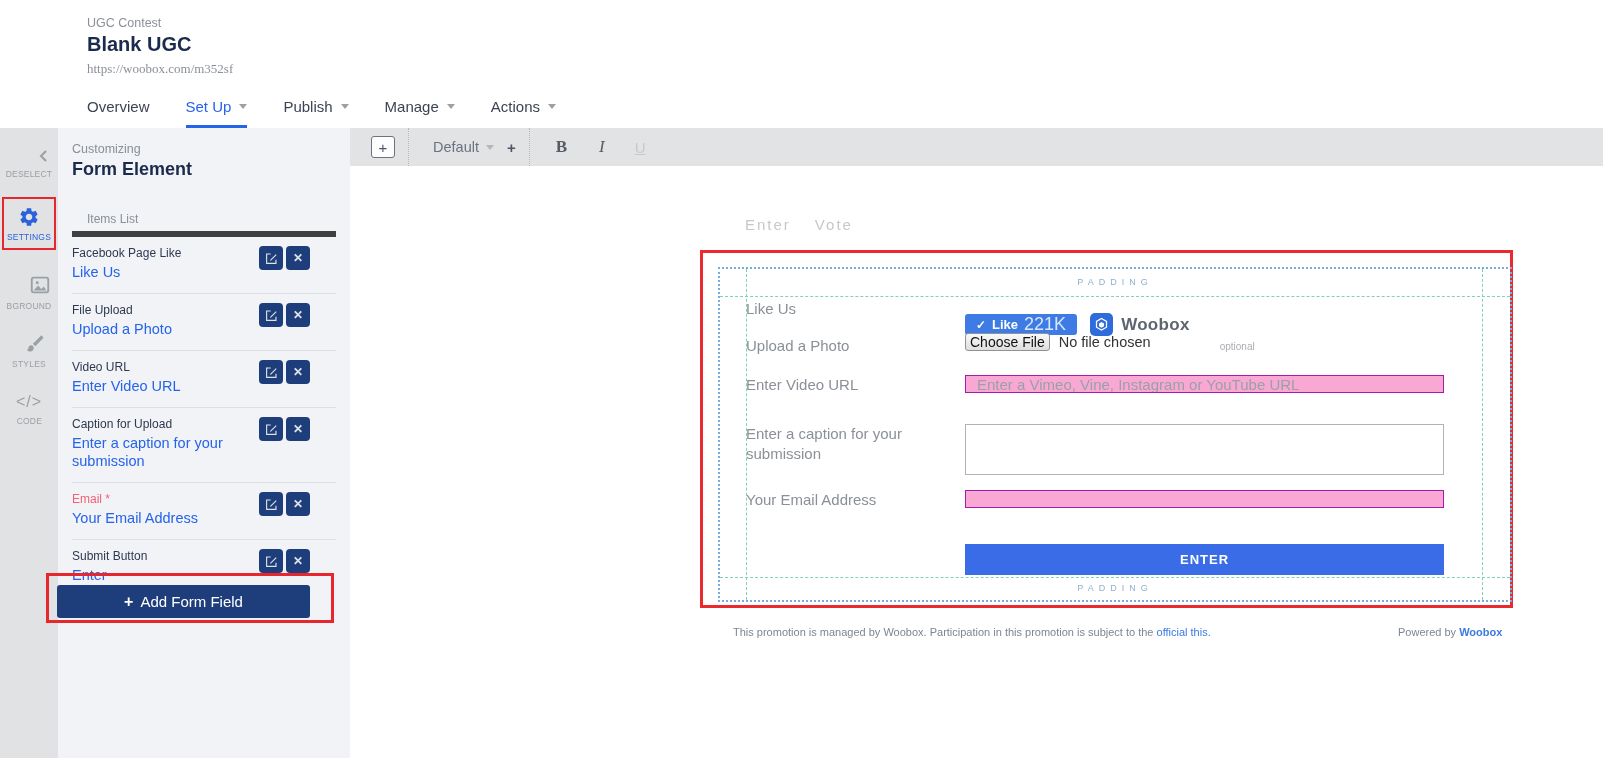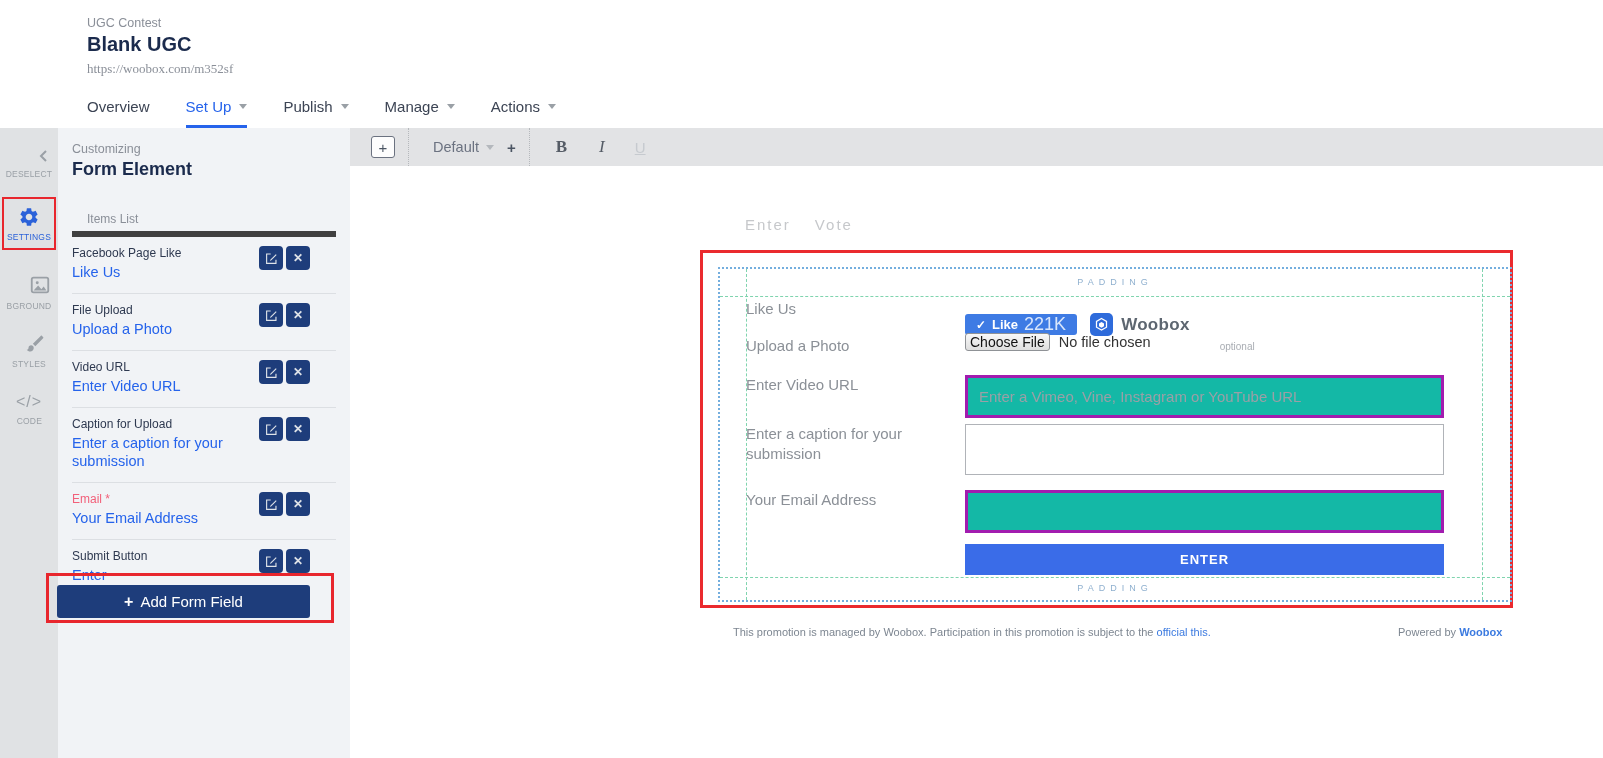--- a/index.html
+++ b/index.html
@@ -79,21 +79,21 @@
   .fb-like-word { font-weight:700; }
   .fb-count { font-size:18px; color:#d9e6fb; }
   .wb-logo { margin-left:13px; width:23px; height:23px; background:#2e6bdb; border-radius:5px; display:flex; align-items:center; justify-content:center; }
   .wb-name { margin-left:8px; font-size:17px; font-weight:700; color:#5d6670; letter-spacing:0.3px; }
   .optional { margin-left:30px; font-size:10px; color:#a9adb3;margin-top:44px; }
 
   .upload-controls { position:absolute; left:247px; top:66px; display:flex; align-items:center; gap:9px; }
   .choose-file { height:18px; padding:0 4px; background:linear-gradient(#f9f9f9,#dedede); border:1px solid #8f9296; border-radius:3px; font-size:14px; color:#111; cursor:pointer; font-family:"Liberation Sans",sans-serif; }
   .no-file { font-size:14.5px; color:#333; }
 
-  .txt-input { position:absolute; left:247px; width:479px; height:43px; border:3px solid #a21caf; padding:0 11px; font-size:15px; color:#333; background:#14b8a6; font-family:"Liberation Sans",sans-serif; }
+  .txt-input { position:absolute; left:247px; width:479px; height:18px; border:1px solid #a21caf; padding:0 11px; font-size:15px; color:#333; background:#f9a8d4; font-family:"Liberation Sans",sans-serif; }
   .txt-input::placeholder { color:#9aa0a6; }
   .video-input { top:108px; }
   .email-input { top:223px; }
   .caption-textarea { position:absolute; left:247px; top:157px; width:479px; height:51px; border:1px solid #b0b3b8; resize:none; background:#fff; }
   .enter-btn { position:absolute; left:247px; top:277px; width:479px; height:31px; background:#3a6ce8; border:none; color:#fff; font-size:13px; font-weight:700; letter-spacing:1px; cursor:pointer; font-family:"Liberation Sans",sans-serif; }
 
   .footer-disclaimer { position:absolute; left:733px; top:626px; font-size:11px; color:#7d8691; }
   .footer-link { color:#3b7ae0; cursor:pointer; }
   .footer-powered { position:absolute; left:1398px; top:626px; font-size:11px; color:#7d8691; }
   .powered-link { color:#3b7ae0; font-weight:700; cursor:pointer; }

